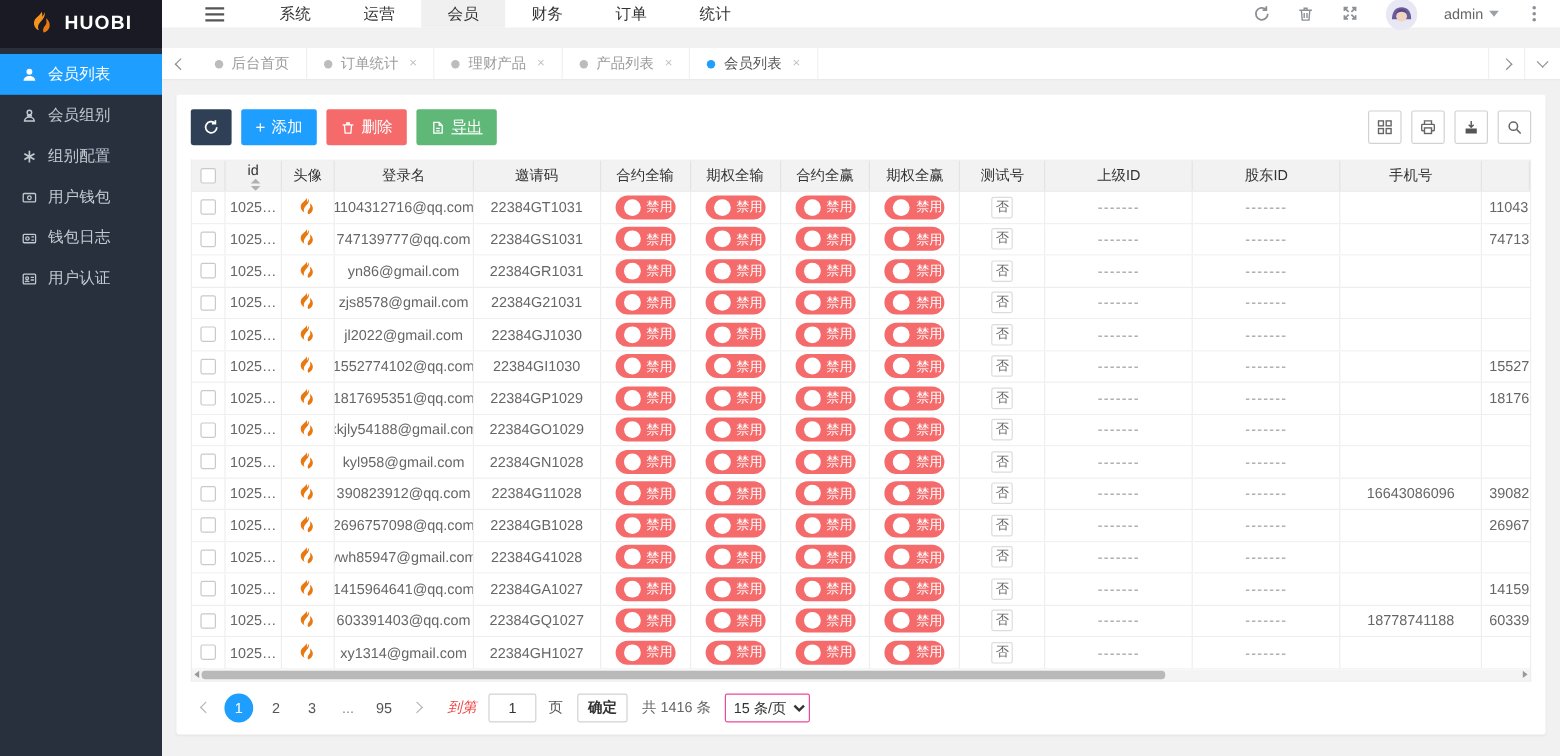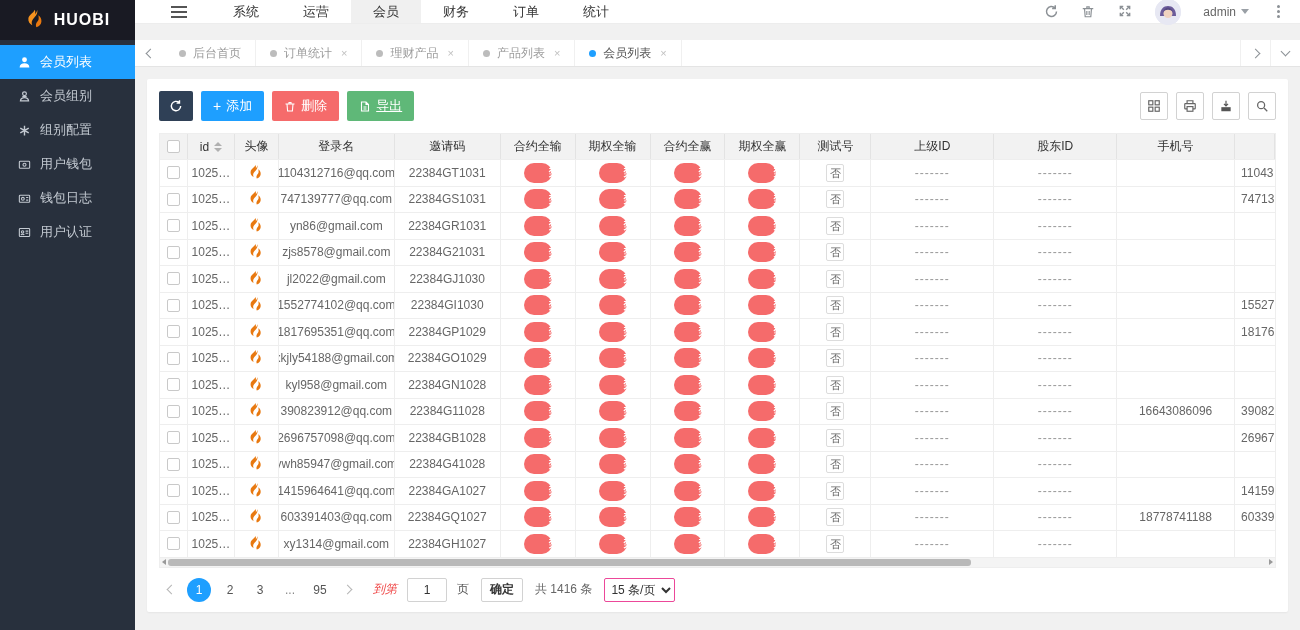--- a/index.html
+++ b/index.html
@@ -55,30 +55,30 @@
   .btn-red { background:#f56b6b; }
   .btn-green { background:#5fb878;text-decoration:underline; }
   .toolbar-right { margin-left:auto; display:flex; gap:8px; }
   .tool-sq { width:28px; height:28px; border:1px solid #d2d2d2; border-radius:2px; background:#fff; display:flex; align-items:center; justify-content:center; color:#666; cursor:pointer; }
 
   
   .table { border:1px solid #eee; border-bottom:none; overflow:hidden; }
   .tr { display:flex; align-items:center; height:26.5px; border-bottom:1px solid #eee; background:#fff; }
   .tr.head { background:#f2f2f2; height:26px; color:#333; }
   .td { height:100%; display:flex; align-items:center; justify-content:center; border-right:1px solid #eee; color:#666; white-space:nowrap; overflow:hidden; }
-  .tr.head .td { border-right:1px solid #e3e3e3; color:#333; }
+  .tr.head .td { border-right:1px solid #e3e3e3; color:#333;flex-direction:column; }
   .c1{width:28px}.c2{width:47px}.c3{width:44px}.c4{width:116px}.c5{width:106px}
   .c6,.c7,.c8,.c9{width:75px}.c10{width:71px}.c11{width:123px}.c12{width:123px}.c13{width:118px}
   .c14{width:40px; border-right:none; justify-content:flex-start; padding-left:6px;}
   .cbx { width:13px; height:13px; border:1px solid #c9c9c9; border-radius:2px; background:#fff; cursor:pointer; }
   .sort { display:flex; flex-direction:column; gap:2px; margin-left:5px; cursor:pointer; }
   .sort i { width:0; height:0; border-left:4px solid transparent; border-right:4px solid transparent; }
   .sort .up { border-bottom:4px solid #b0b0b0; }
   .sort .dn { border-top:4px solid #b0b0b0; }
-  .pill { width:28px; height:20px; border-radius:10px; background:#f56b6b; display:inline-flex; align-items:center; padding-left:20px; cursor:pointer;font-weight:bold; }
+  .pill { width:50px; height:20px; border-radius:10px; background:#f56b6b; display:inline-flex; align-items:center; padding-left:7px; cursor:pointer; }
   .pill .knob { width:14px; height:14px; border-radius:50%; background:#fff; }
   .pill .pl { color:#fff; font-size:11px; margin-left:5px; }
   .no-box { min-width:18px; height:18px; line-height:16px; padding:0 2px; border:1px solid #dcdcdc; border-radius:2px; background:#fff; color:#666; font-size:11px; text-align:center; }
   .dash { color:#999; letter-spacing:1px; }
 
   
   .hscroll { height:10px; background:#f4f4f4; border:1px solid #eee; border-top:none; display:flex; align-items:center; position:relative; }
   .hs-arrow { width:8px; display:flex; justify-content:center; }
   .hs-arrow i { width:0; height:0; border-top:3px solid transparent; border-bottom:3px solid transparent; }
   .hs-arrow.l i { border-right:4px solid #999; }

